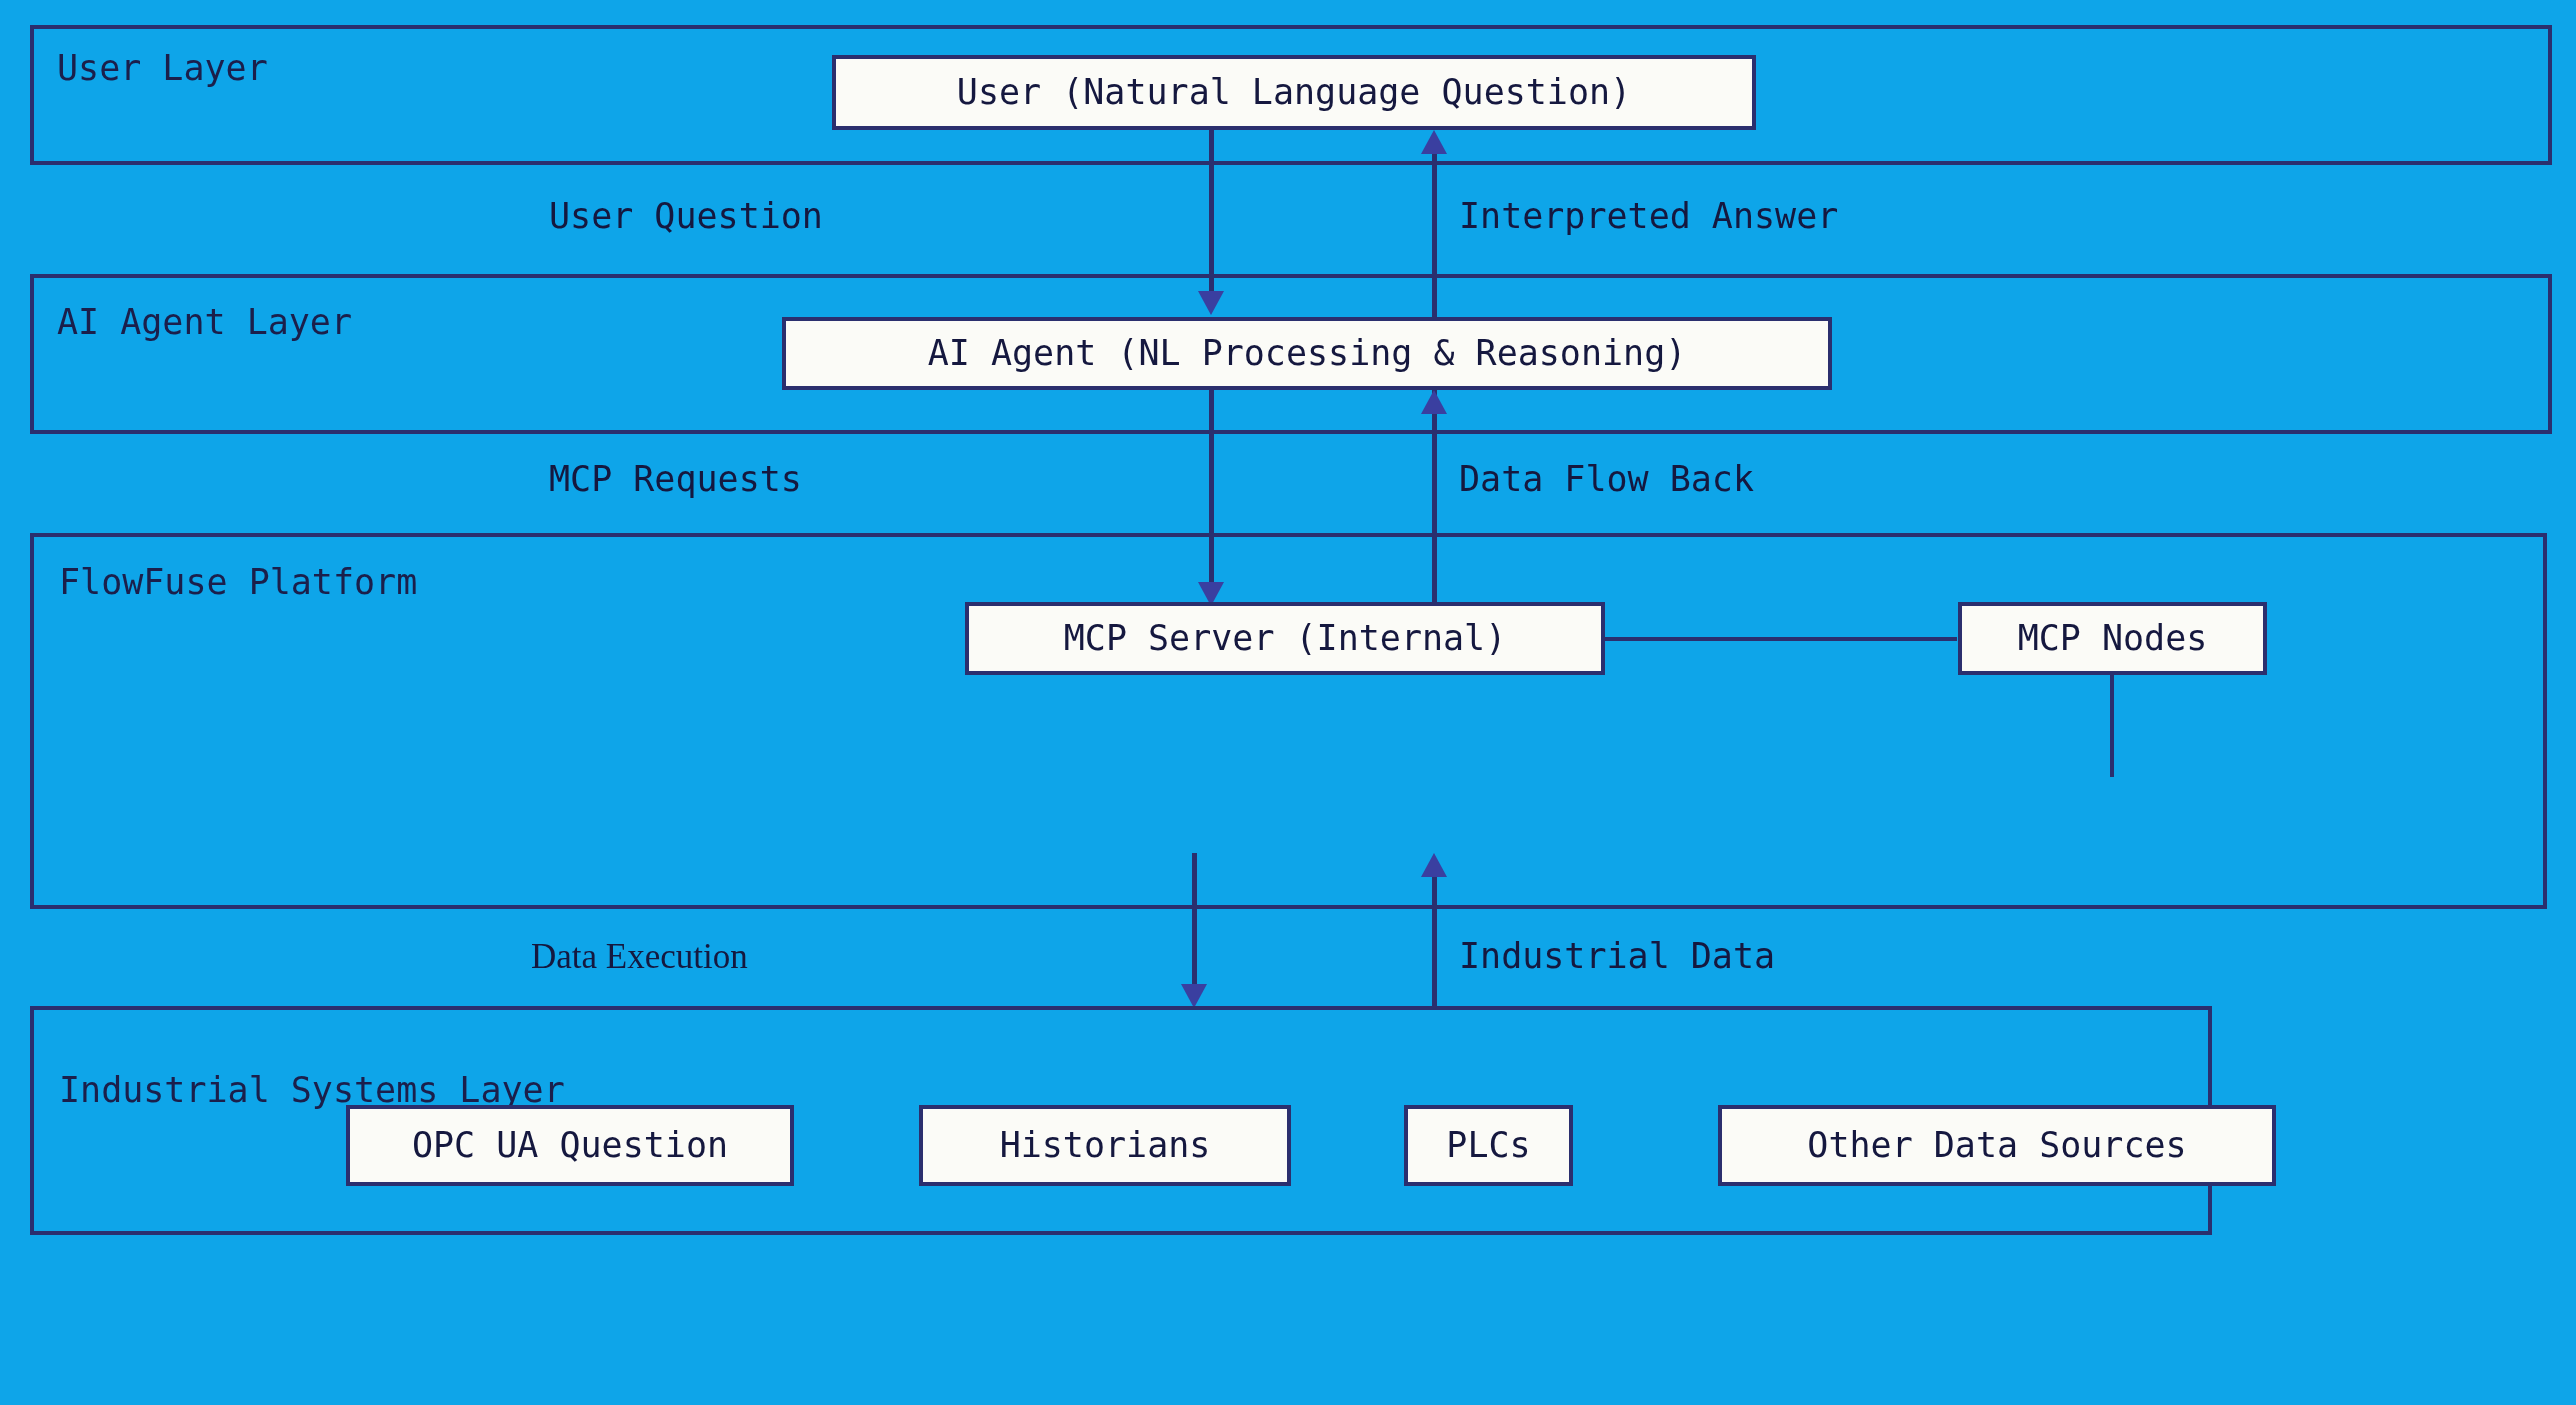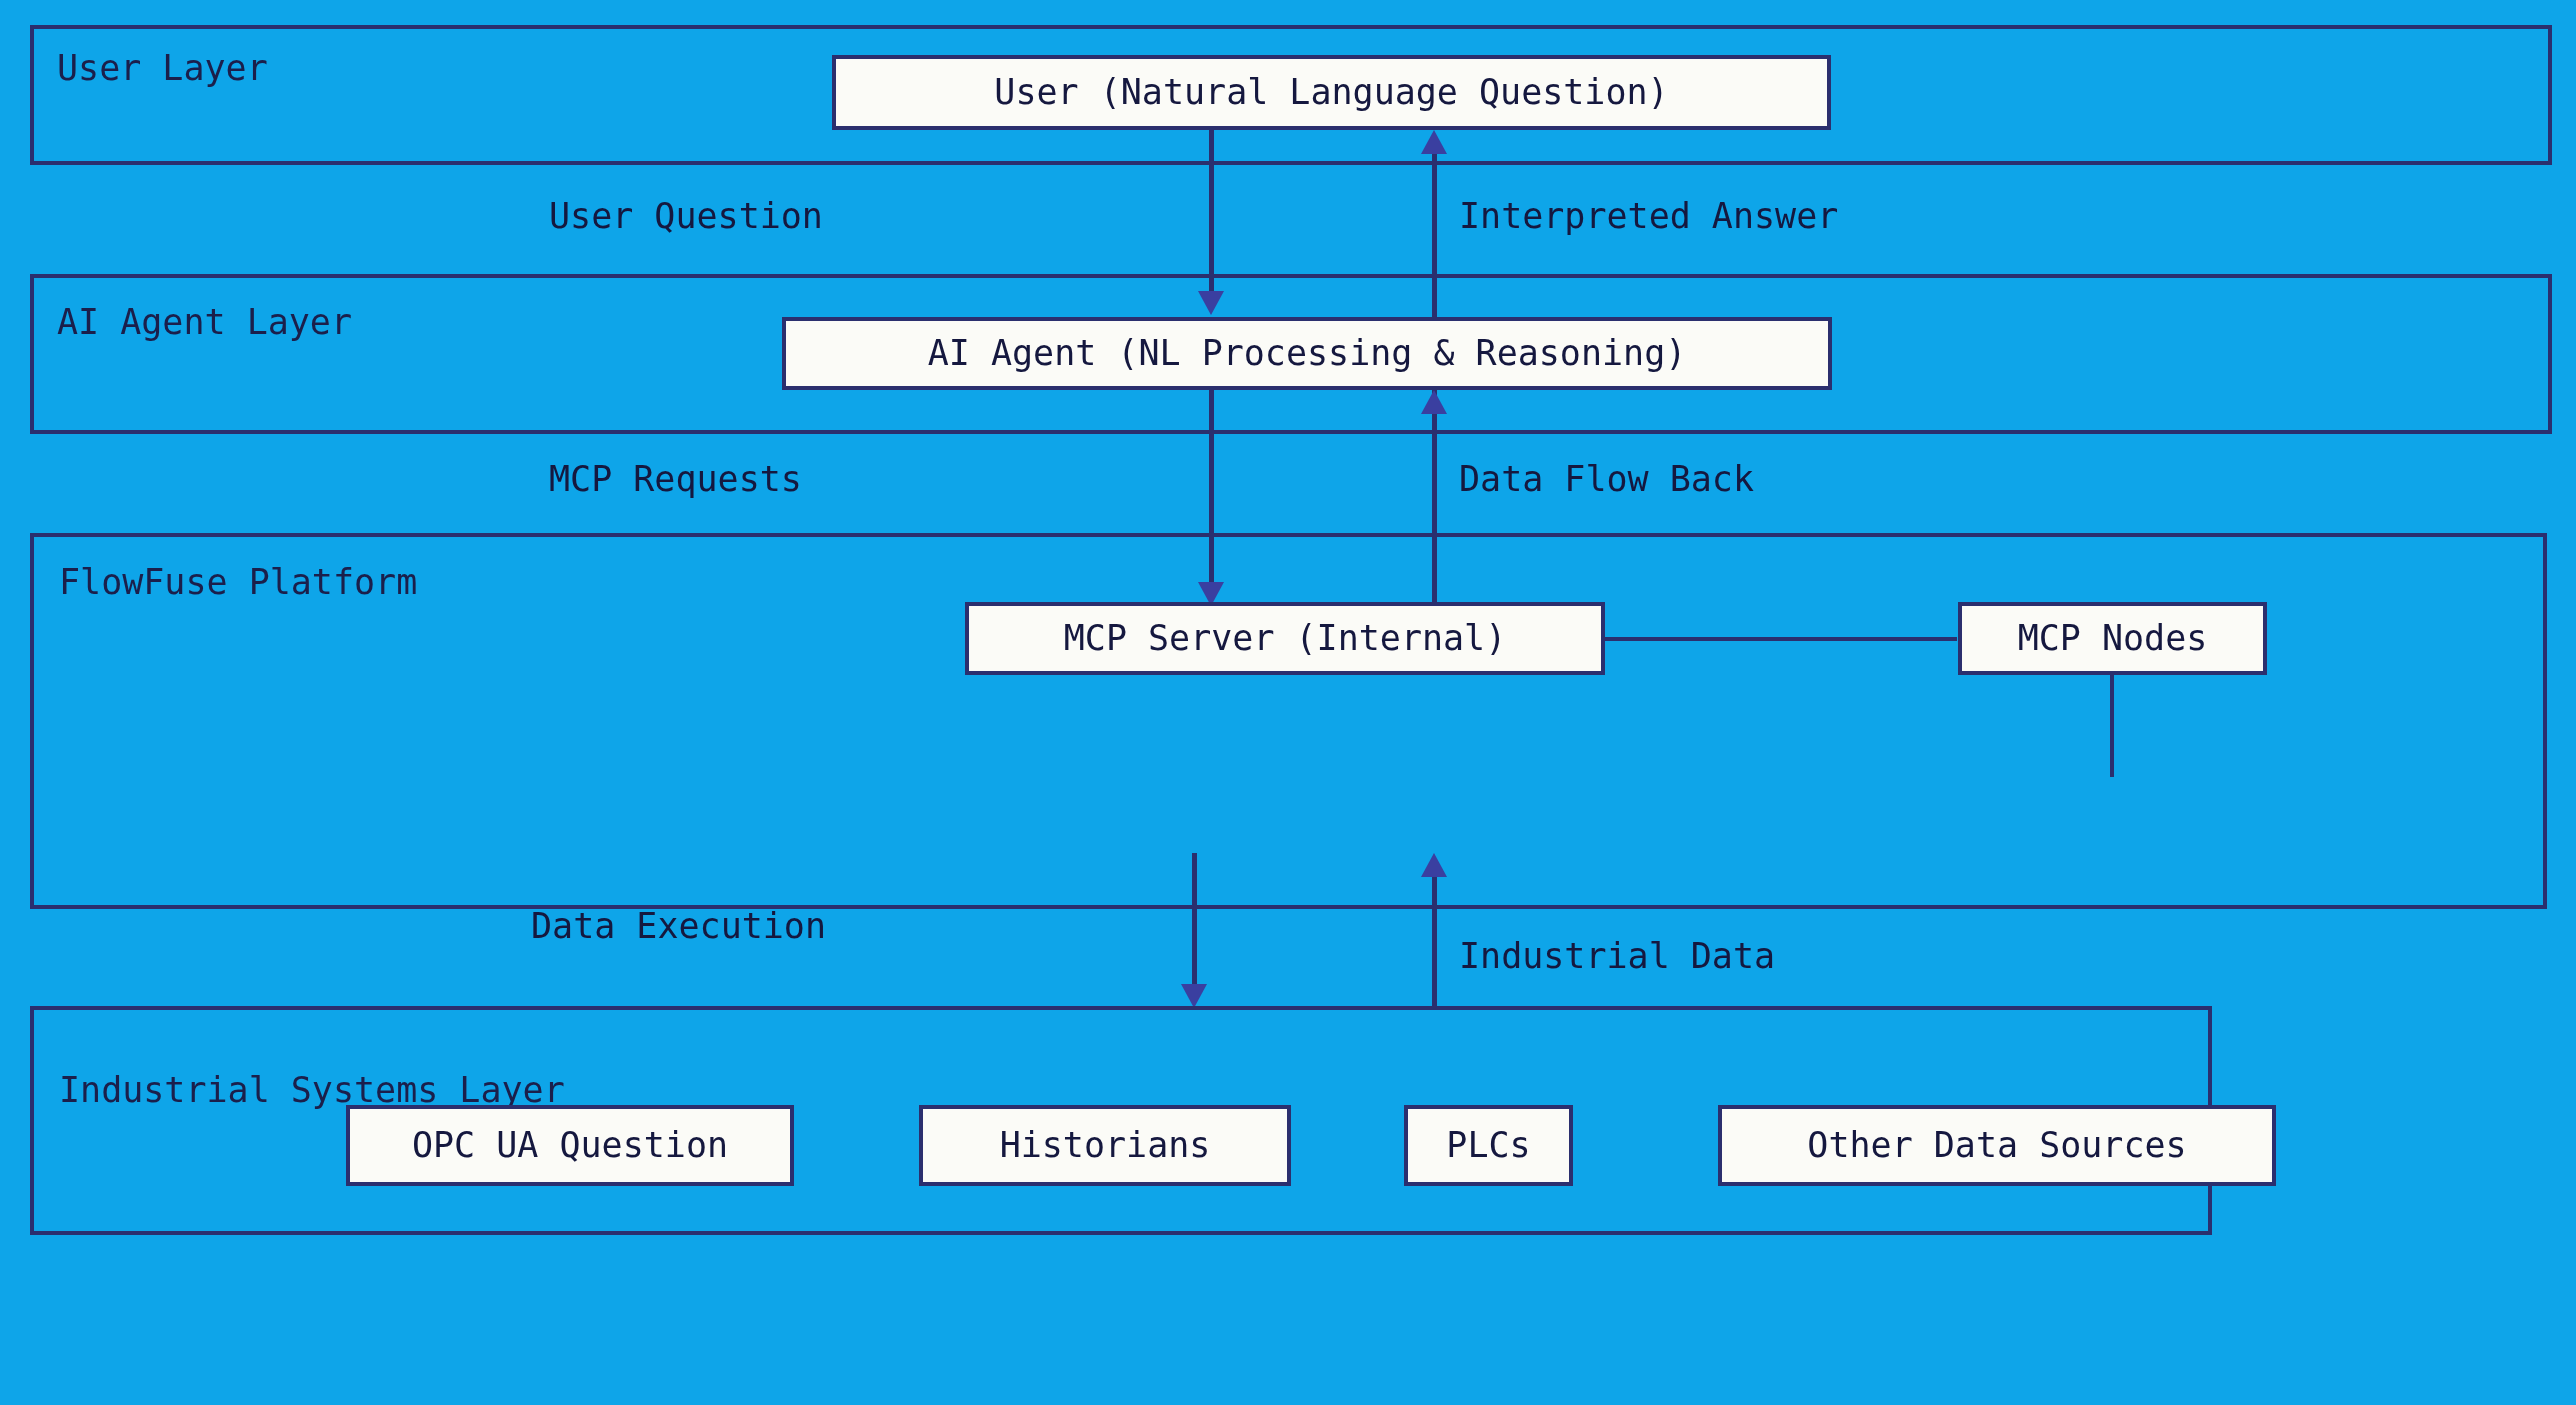--- a/index.html
+++ b/index.html
@@ -80,21 +80,21 @@
   }
   .edge-label.right { text-align: left; }
 </style>
 </head>
 <body>
 
 <div id="stage">
 
   <div class="layer" style="left:30px; top:25px; width:2522px; height:140px;"></div>
   <div class="layer-title" style="left:57px; top:51px;">User Layer</div>
-  <div class="node" style="left:832px; top:55px; width:999px; height:75px;">User (Natural Language Question)</div>
+  <div class="node" style="left:832px; top:55px; width:924px; height:75px;">User (Natural Language Question)</div>
 
   <div class="vline" style="left:1209px; top:130px; height:168px;"></div>
   <div class="arrow-down" style="left:1198px; top:291px;"></div>
   <div class="edge-label right" style="left:549px; top:199px; width:640px;">User Question</div>
 
   <div class="vline" style="left:1432px; top:154px; height:276px;"></div>
   <div class="arrow-up" style="left:1421px; top:130px;"></div>
   <div class="edge-label" style="left:1459px; top:199px;">Interpreted Answer</div>
 
   <div class="layer" style="left:30px; top:274px; width:2522px; height:160px;"></div>
@@ -116,21 +116,21 @@
 
   <div class="node" style="left:1958px; top:602px; width:309px; height:73px;">MCP Nodes</div>
 
   <div class="hline thin" style="left:1605px; top:637px; width:352px;"></div>
 
   <div class="vline thin" style="left:2110px; top:675px; height:102px;"></div>
 
 
   <div class="vline" style="left:1192px; top:853px; height:139px;"></div>
   <div class="arrow-down" style="left:1181px; top:984px;"></div>
-  <div class="edge-label right" style="left:531px; top:909px; width:640px;">Data Execution</div>
+  <div class="edge-label right" style="left:531px; top:939px; width:640px;font-family:Liberation Serif, serif;">Data Execution</div>
 
   <div class="vline" style="left:1432px; top:876px; height:134px;"></div>
   <div class="arrow-up" style="left:1421px; top:853px;"></div>
   <div class="edge-label" style="left:1459px; top:939px;">Industrial Data</div>
 
   <div class="layer" style="left:30px; top:1006px; width:2182px; height:229px;"></div>
   <div class="layer-title" style="left:59px; top:1043px;margin-top:30px;">Industrial Systems Layer</div>
 
   <div class="node" style="left:346px; top:1105px; width:448px; height:81px;">OPC UA Question</div>
 

